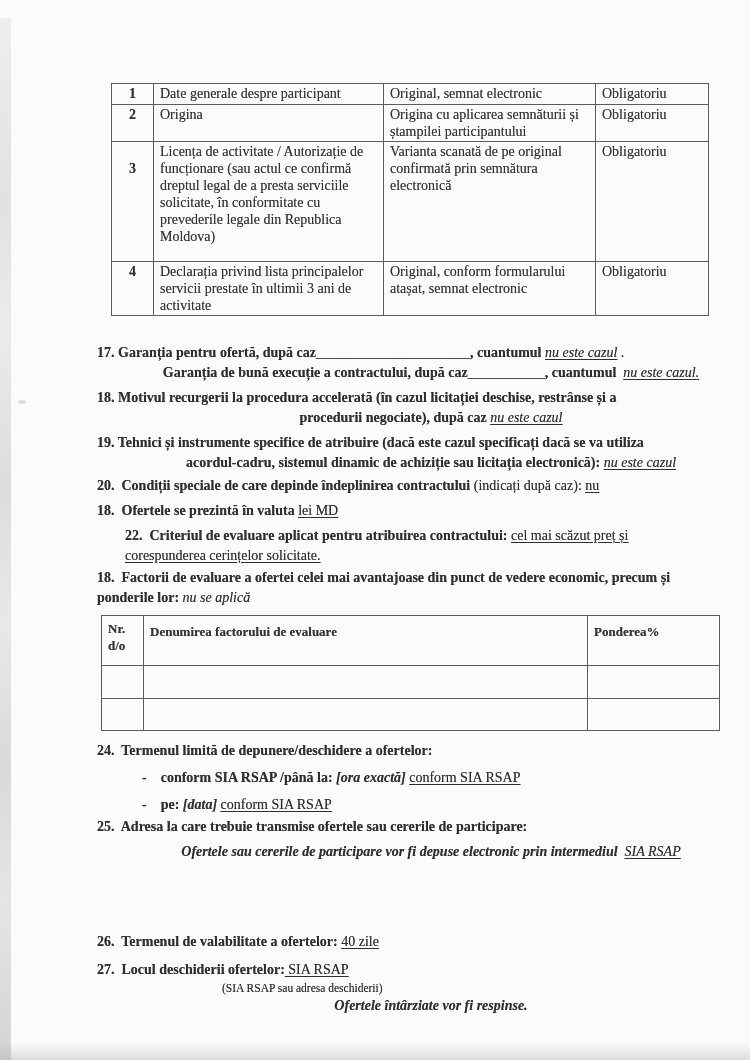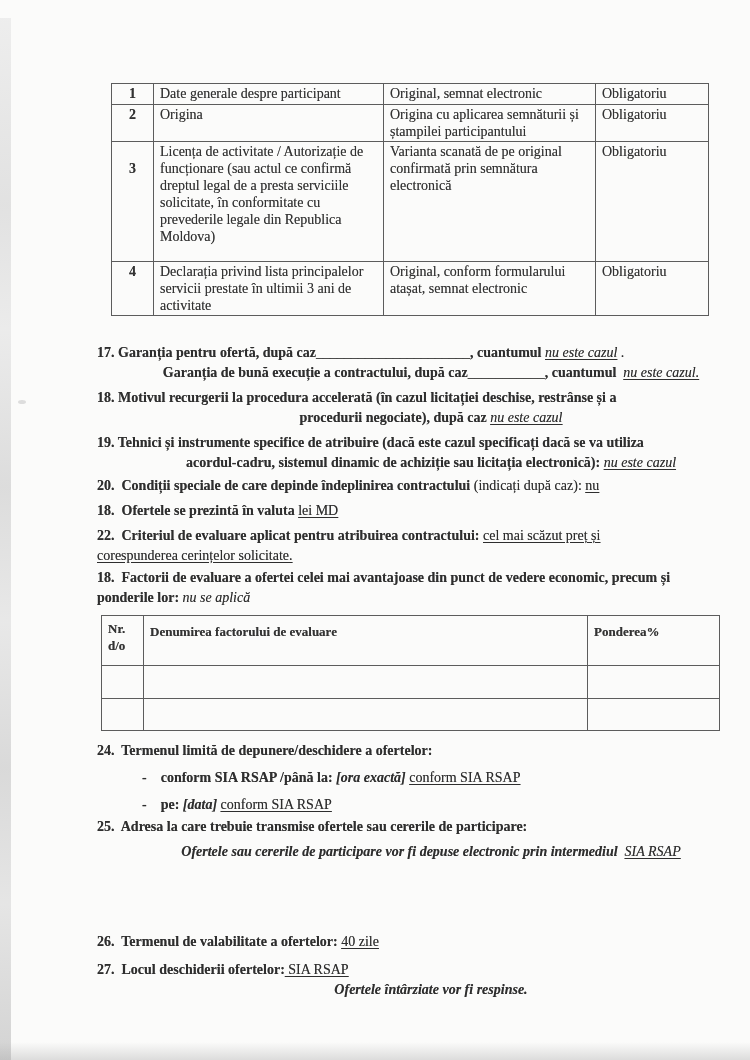--- a/index.html
+++ b/index.html
@@ -57,21 +57,21 @@
   .s-b{font-weight:bold;}
   .s-i{font-style:italic;}
   .s-u{text-decoration:underline;text-underline-offset:2px;}
   .s-iu{font-style:italic;text-decoration:underline;text-underline-offset:2px;}
   .s-bi{font-weight:bold;font-style:italic;}
   [data-name="item-17"]{margin-top:27px;}
   [data-name="item-18"]{margin-top:5px;}
   [data-name="item-19"]{margin-top:5px;}
   [data-name="item-20"]{margin-top:3px;}
   [data-name="item-21"]{margin-top:5px;}
-  [data-name="item-22"]{margin-top:5px;}
+  [data-name="item-22"]{margin-top:5px;margin-left:28px;}
   [data-name="item-23"]{margin-top:2px;}
   [data-name="item-24"]{margin-top:10px;}
   [data-name="item-24"] .bullet{margin-top:7px;}
   [data-name="item-25"]{margin-top:2px;}
   [data-name="item-25"] .indent{margin-top:5px;}
   [data-name="item-26"]{margin-top:70px;}
   [data-name="item-27"]{margin-top:8px;}
 </style>
 </head>
 <body>
@@ -177,19 +177,20 @@
       </div>
       <div class="item" data-name="item-25">
         <div class="line" data-name="item-25-line-1"><span class="s-b" data-name="text-segment">25.  </span><span class="s-b" data-name="text-segment">Adresa la care trebuie transmise ofertele sau cererile de participare:</span></div>
         <div class="line indent" data-name="item-25-line-2"><span class="s-bi" data-name="text-segment">Ofertele sau cererile de participare vor fi depuse electronic prin intermediul  </span><span class="s-iu" data-name="text-segment">SIA RSAP</span></div>
       </div>
       <div class="item" data-name="item-26">
         <div class="line" data-name="item-26-line-1"><span class="s-b" data-name="text-segment">26.  </span><span class="s-b" data-name="text-segment">Termenul de valabilitate a ofertelor: </span><span class="s-u" data-name="text-segment">40 zile</span></div>
       </div>
       <div class="item" data-name="item-27">
         <div class="line" data-name="item-27-line-1"><span class="s-b" data-name="text-segment">27.  </span><span class="s-b" data-name="text-segment">Locul deschiderii ofertelor:</span><span class="s-u" data-name="text-segment"> SIA RSAP</span></div>
+        <div class="line note" data-name="item-27-note"><span class="s-r" data-name="text-segment">(SIA RSAP sau adresa deschiderii)</span></div>
         <div class="line indent" data-name="item-27-line-3"><span class="s-bi" data-name="text-segment">Ofertele întârziate vor fi respinse.</span></div>
       </div>
     </div>
   </div>
 
   <div class="scan-edge-bottom" data-name="scan-edge-artifact-bottom"></div>
 </div>
 
 </body></html>

